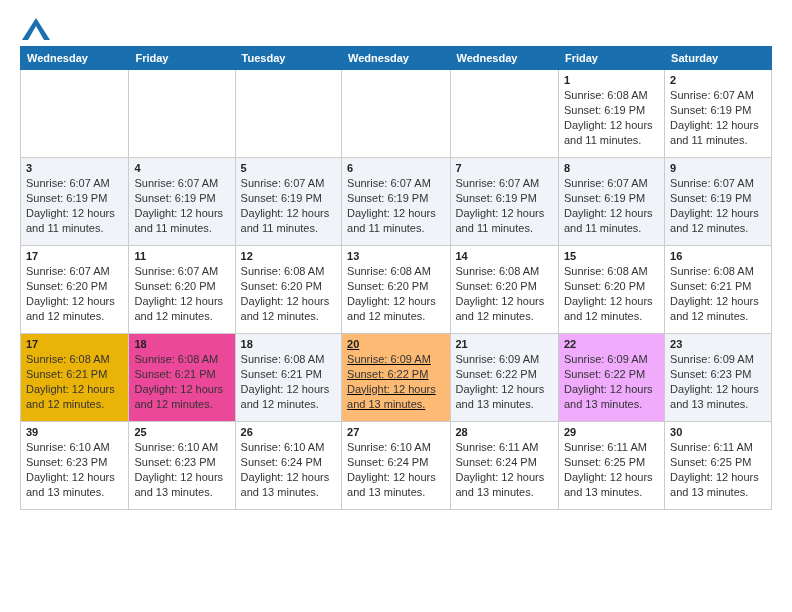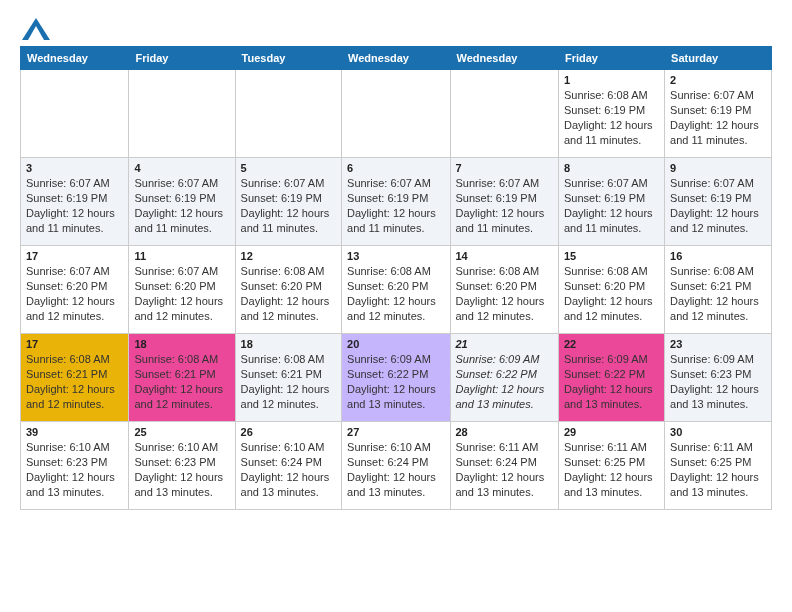--- a/index.html
+++ b/index.html
@@ -265,35 +265,35 @@
 Daylight: 12 hours
 and 12 minutes.</div>
           </td>
           <td style="background: rgb(240, 244, 248);">
             <div class="day-num">18</div>
             <div class="day-info" style="white-space: pre-line;">Sunrise: 6:08 AM
 Sunset: 6:21 PM
 Daylight: 12 hours
 and 12 minutes.</div>
           </td>
-          <td style="background: #c4b5fd;">
+          <td style="background: #fdba74; text-decoration: underline;">
             <div class="day-num">20</div>
             <div class="day-info" style="white-space: pre-line;">Sunrise: 6:09 AM
 Sunset: 6:22 PM
 Daylight: 12 hours
 and 13 minutes.</div>
           </td>
-          <td style="background: rgb(240, 244, 248); font-style: italic;">
+          <td style="background: rgb(240, 244, 248);">
             <div class="day-num">21</div>
             <div class="day-info" style="white-space: pre-line;">Sunrise: 6:09 AM
 Sunset: 6:22 PM
 Daylight: 12 hours
 and 13 minutes.</div>
           </td>
-          <td style="background: #ec4899;">
+          <td style="background: #f0abfc;">
             <div class="day-num">22</div>
             <div class="day-info" style="white-space: pre-line;">Sunrise: 6:09 AM
 Sunset: 6:22 PM
 Daylight: 12 hours
 and 13 minutes.</div>
           </td>
           <td style="background: rgb(240, 244, 248);">
             <div class="day-num">23</div>
             <div class="day-info" style="white-space: pre-line;">Sunrise: 6:09 AM
 Sunset: 6:23 PM

